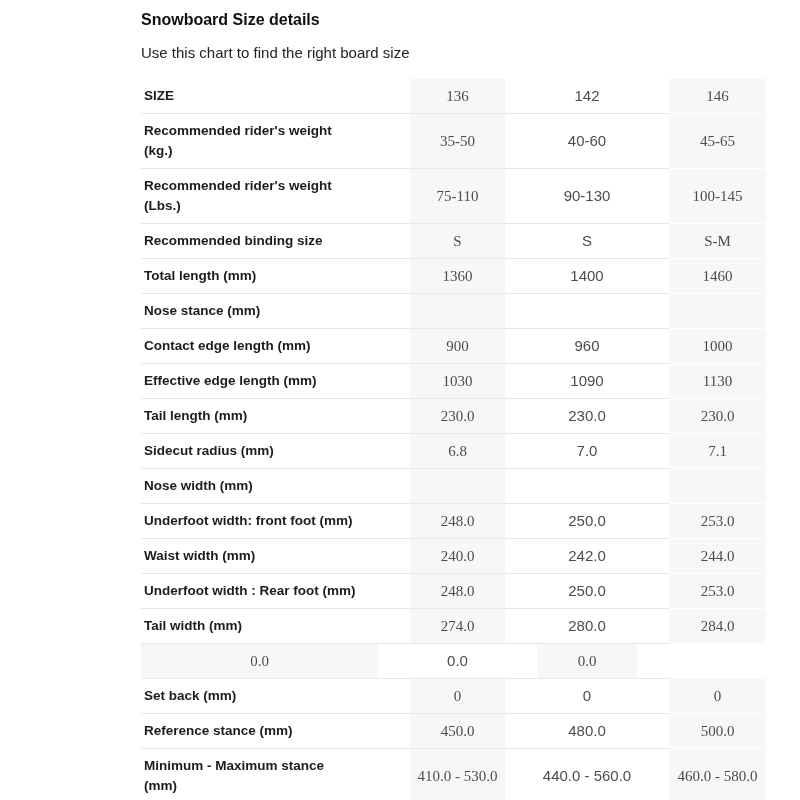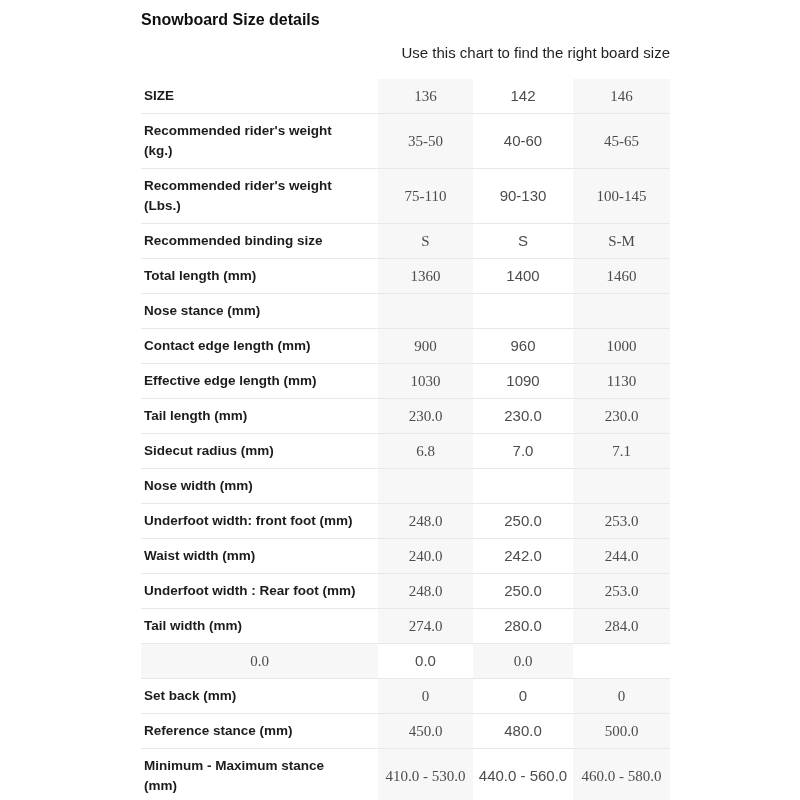--- a/index.html
+++ b/index.html
@@ -32,30 +32,30 @@
     line-height: 22px;
     font-weight: 700;
     color: var(--title);
   }
   .subtitle {
     margin: 12px 0 0 0;
     font-size: 15px;
     line-height: 20px;
     font-weight: 400;
     color: var(--subtitle);
-    text-align: right;
   }
   .size-table {
     margin-top: 16px;
     width: 529px;
   }
   .row {
     display: grid;
     grid-template-columns: 237px 95px 100px 97px;
     border-top: 1px solid var(--divider);
+    gap: 32px;
   }
   .row:first-child {
     border-top: none;
   }
   .cell {
     display: flex;
     align-items: center;
   }
   .cell.label {
     padding: 7px 20px 7px 3px;

